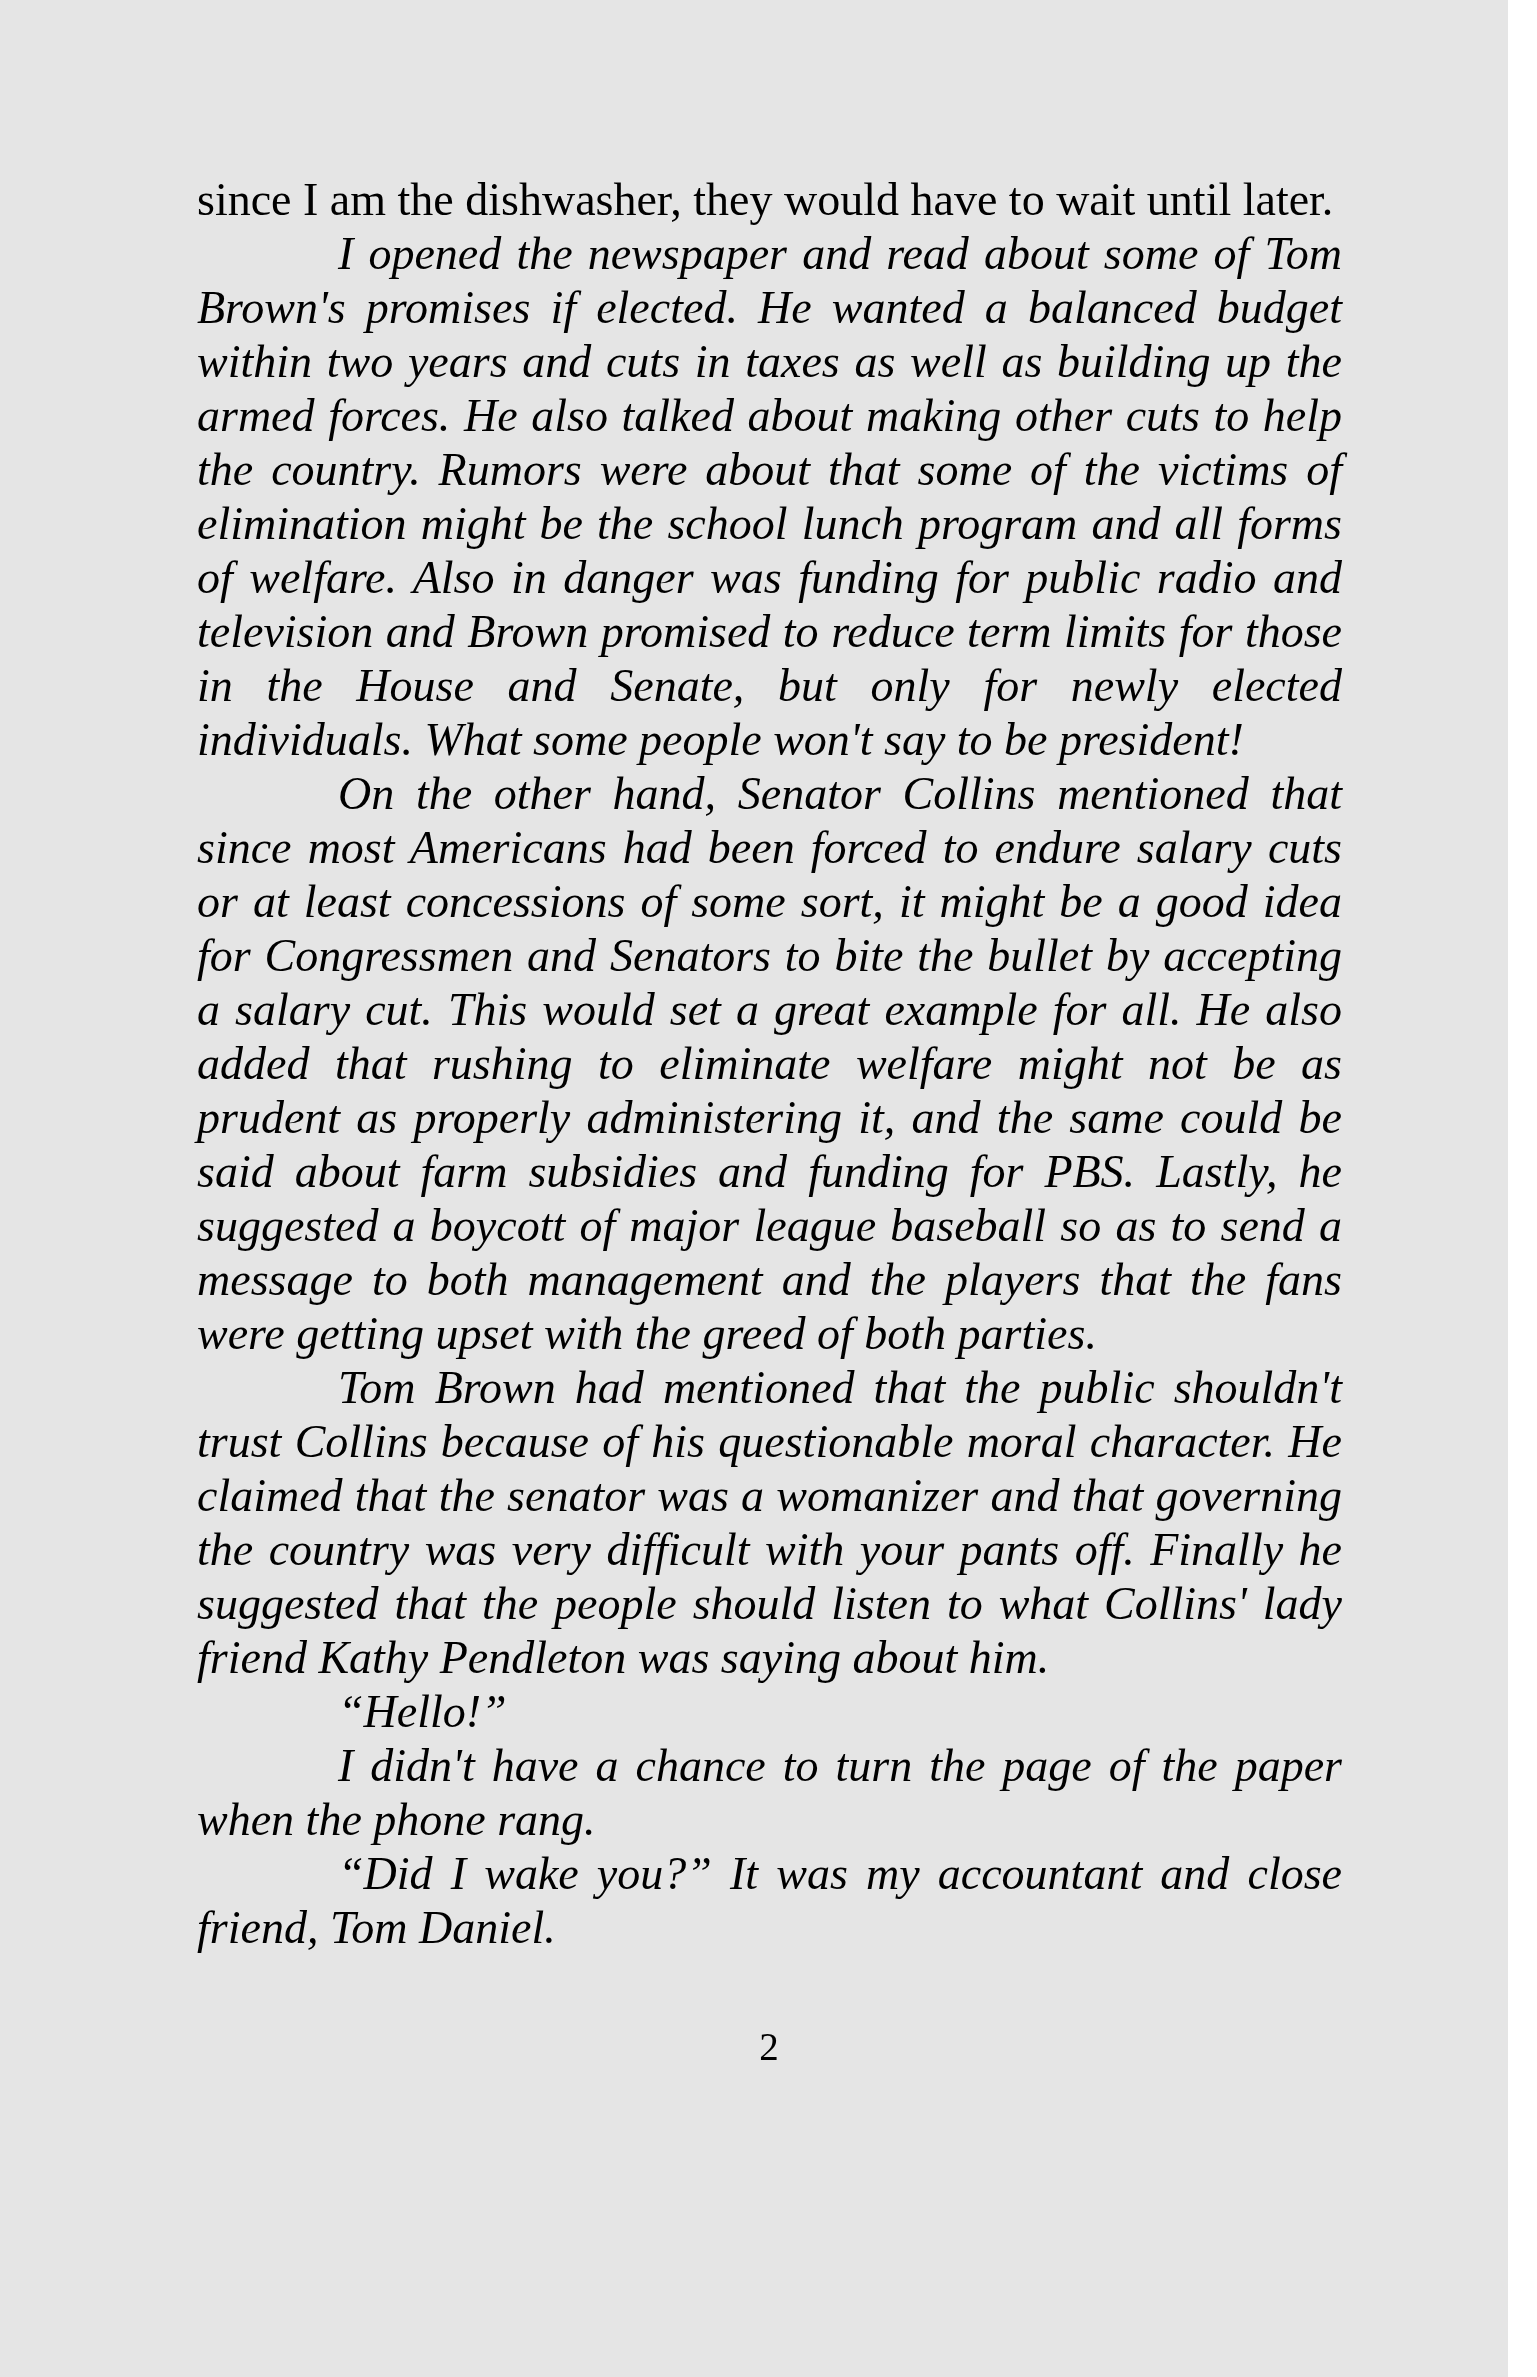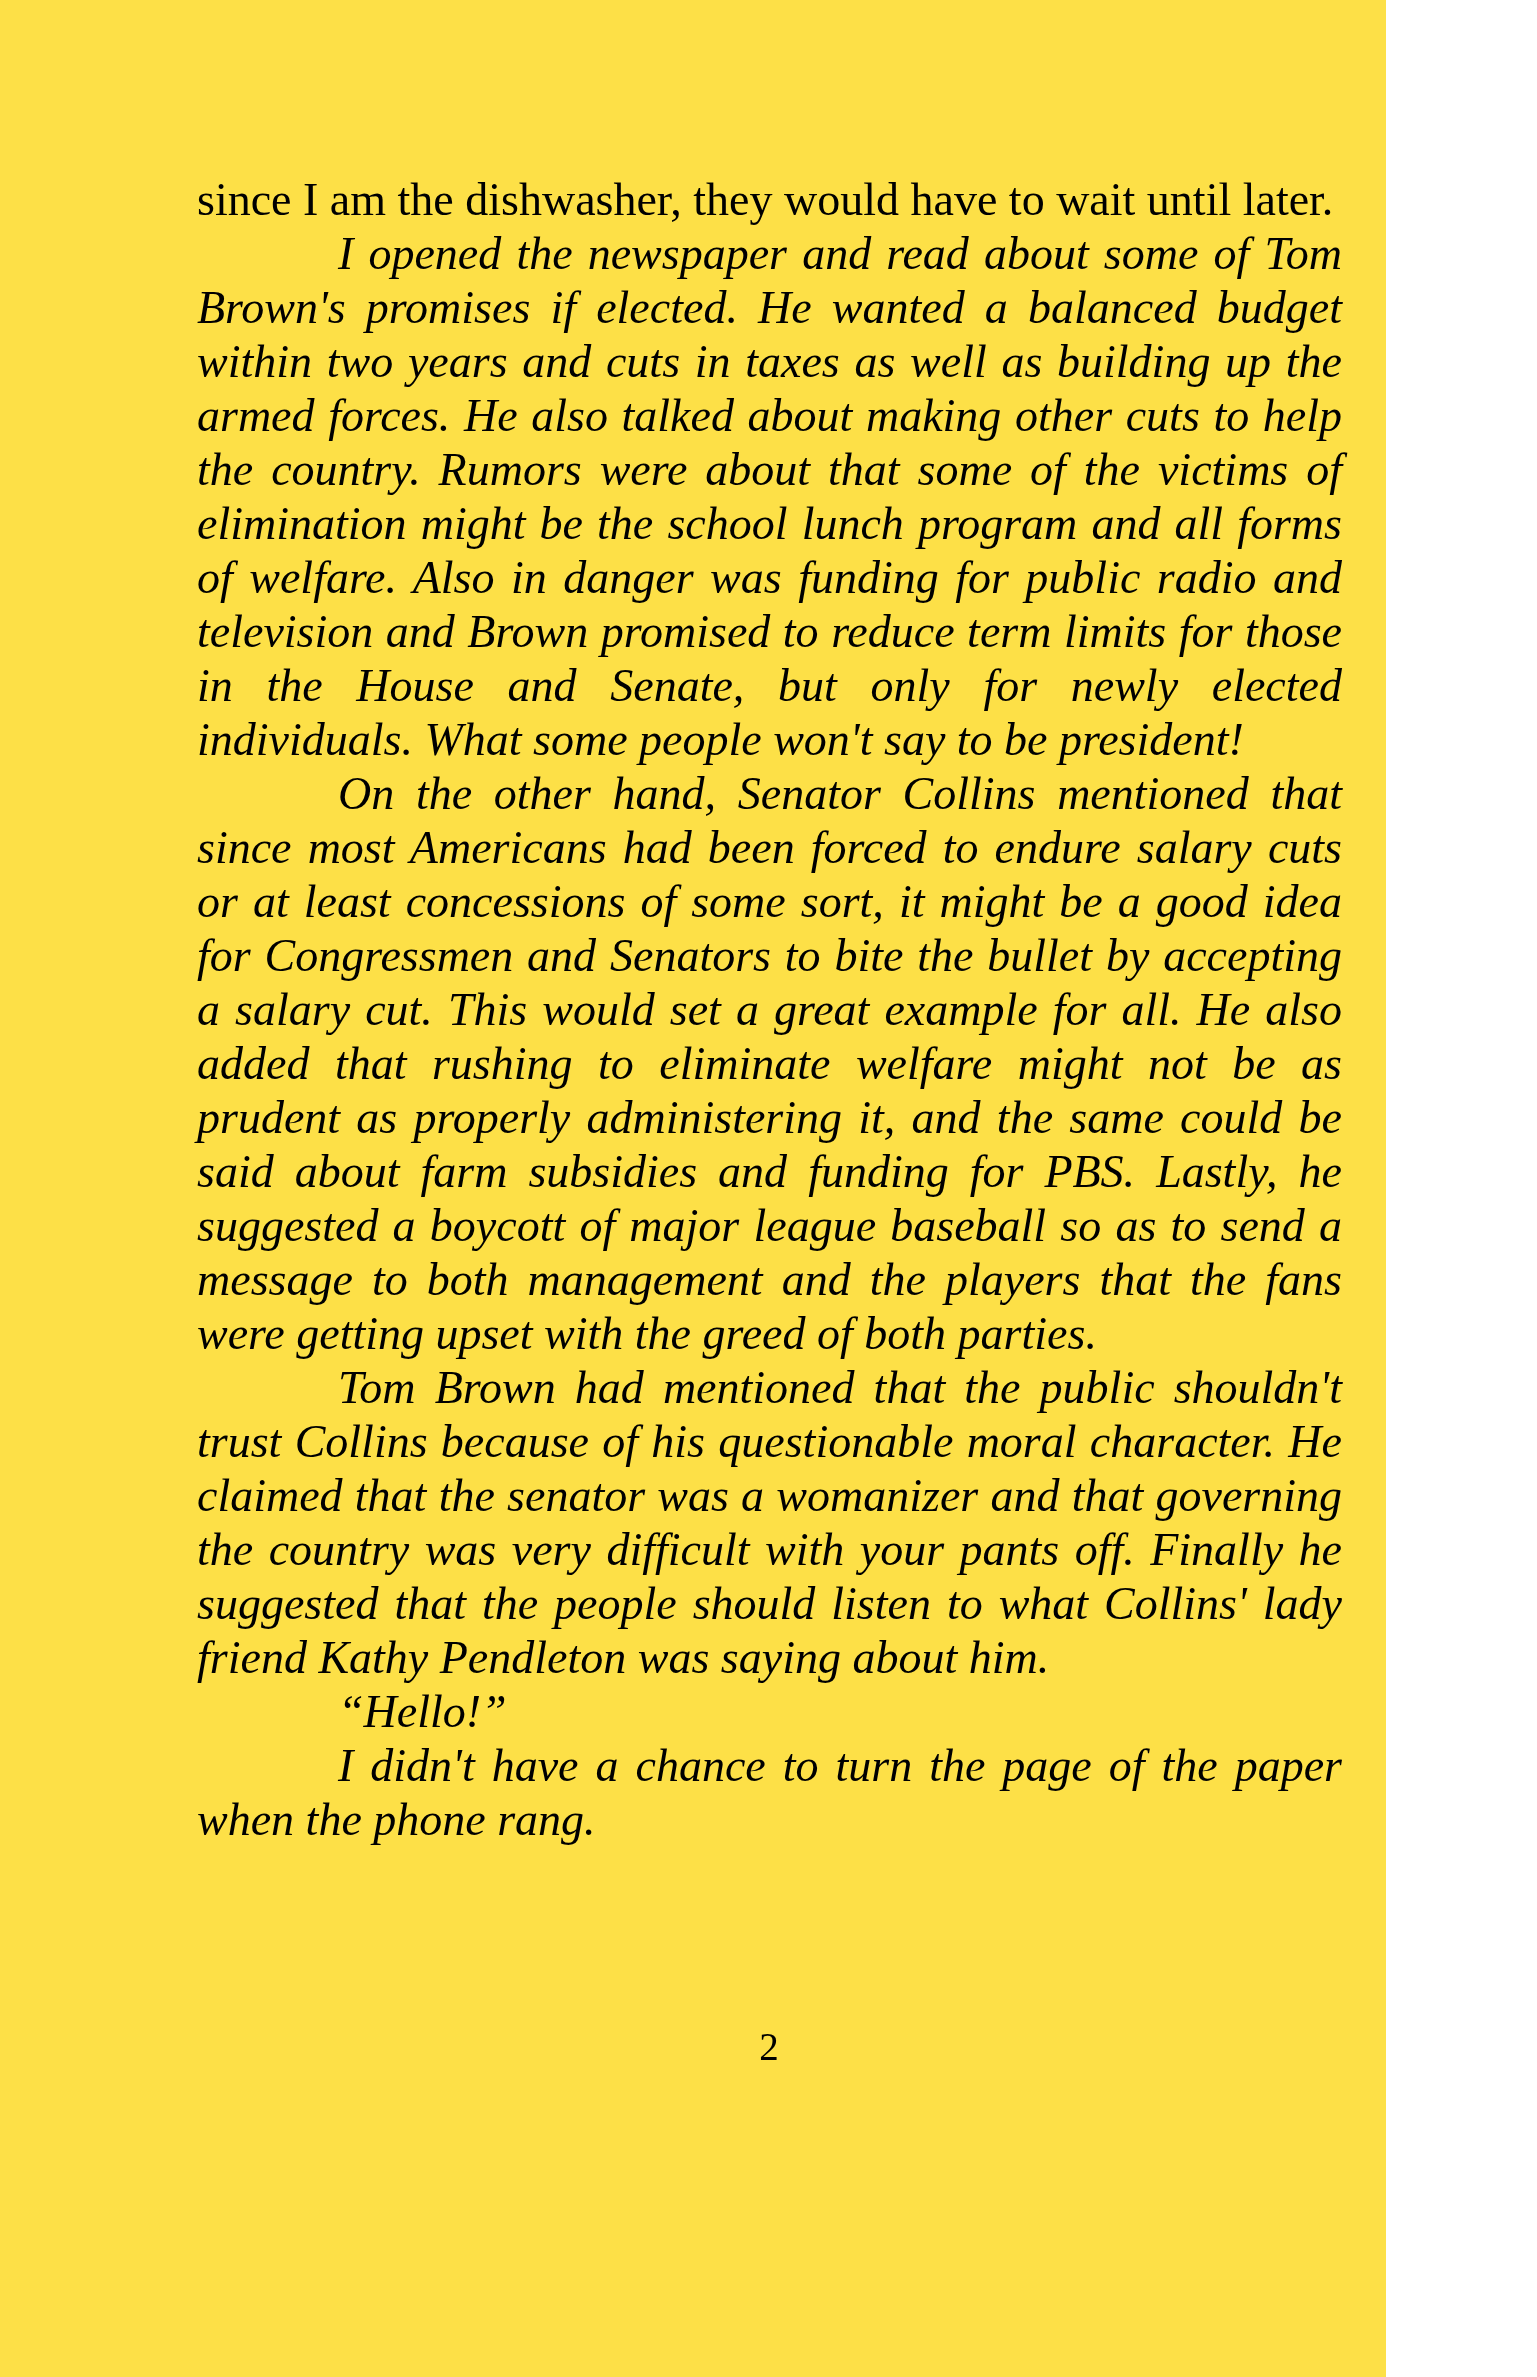--- a/index.html
+++ b/index.html
@@ -11,23 +11,23 @@
     width: 1538px;
     height: 2377px;
     position: relative;
     overflow: hidden;
     color: #000000;
     font-family: "Liberation Serif", "DejaVu Serif", serif;
   }
   .page {
     position: absolute;
     left: 0; top: 0;
-    width: 1386px;
+    width: 1508px;
     height: 2377px;
-    background: #fde047;
+    background: #e5e5e5;
   }
   .text-block {
     position: absolute;
     left: 197px;
     top: 173px;
     width: 1145px;
     font-size: 46px;
     line-height: 54px;
     text-align: justify;
   }
@@ -56,16 +56,17 @@
 <body>
 
 <div class="page">
   <div class="text-block">
     <p class="para">since I am the dishwasher, they would have to wait until later.</p>
     <p class="para indent">I opened the newspaper and read about some of Tom Brown's promises if elected. He wanted a balanced budget within two years and cuts in taxes as well as building up the armed forces. He also talked about making other cuts to help the country. Rumors were about that some of the victims of elimination might be the school lunch program and all forms of welfare. Also in danger was funding for public radio and television and Brown promised to reduce term limits for those in the House and Senate, but only for newly elected individuals. What some people won't say to be president!</p>
     <p class="para indent">On the other hand, Senator Collins mentioned that since most Americans had been forced to endure salary cuts or at least concessions of some sort, it might be a good idea for Congressmen and Senators to bite the bullet by accepting a salary cut. This would set a great example for all. He also added that rushing to eliminate welfare might not be as prudent as properly administering it, and the same could be said about farm subsidies and funding for PBS. Lastly, he suggested a boycott of major league baseball so as to send a message to both management and the players that the fans were getting upset with the greed of both parties.</p>
     <p class="para indent">Tom Brown had mentioned that the public shouldn't trust Collins because of his questionable moral character. He claimed that the senator was a womanizer and that governing the country was very difficult with your pants off. Finally he suggested that the people should listen to what Collins' lady friend Kathy Pendleton was saying about him.</p>
     <p class="para indent">“Hello!”</p>
     <p class="para indent">I didn't have a chance to turn the page of the paper when the phone rang.</p>
+    <p class="para indent">“Did I wake you?” It was my accountant and close friend, Tom Daniel.</p>
   </div>
   <div class="page-number">2</div>
 </div>
 
 
 </body></html>

